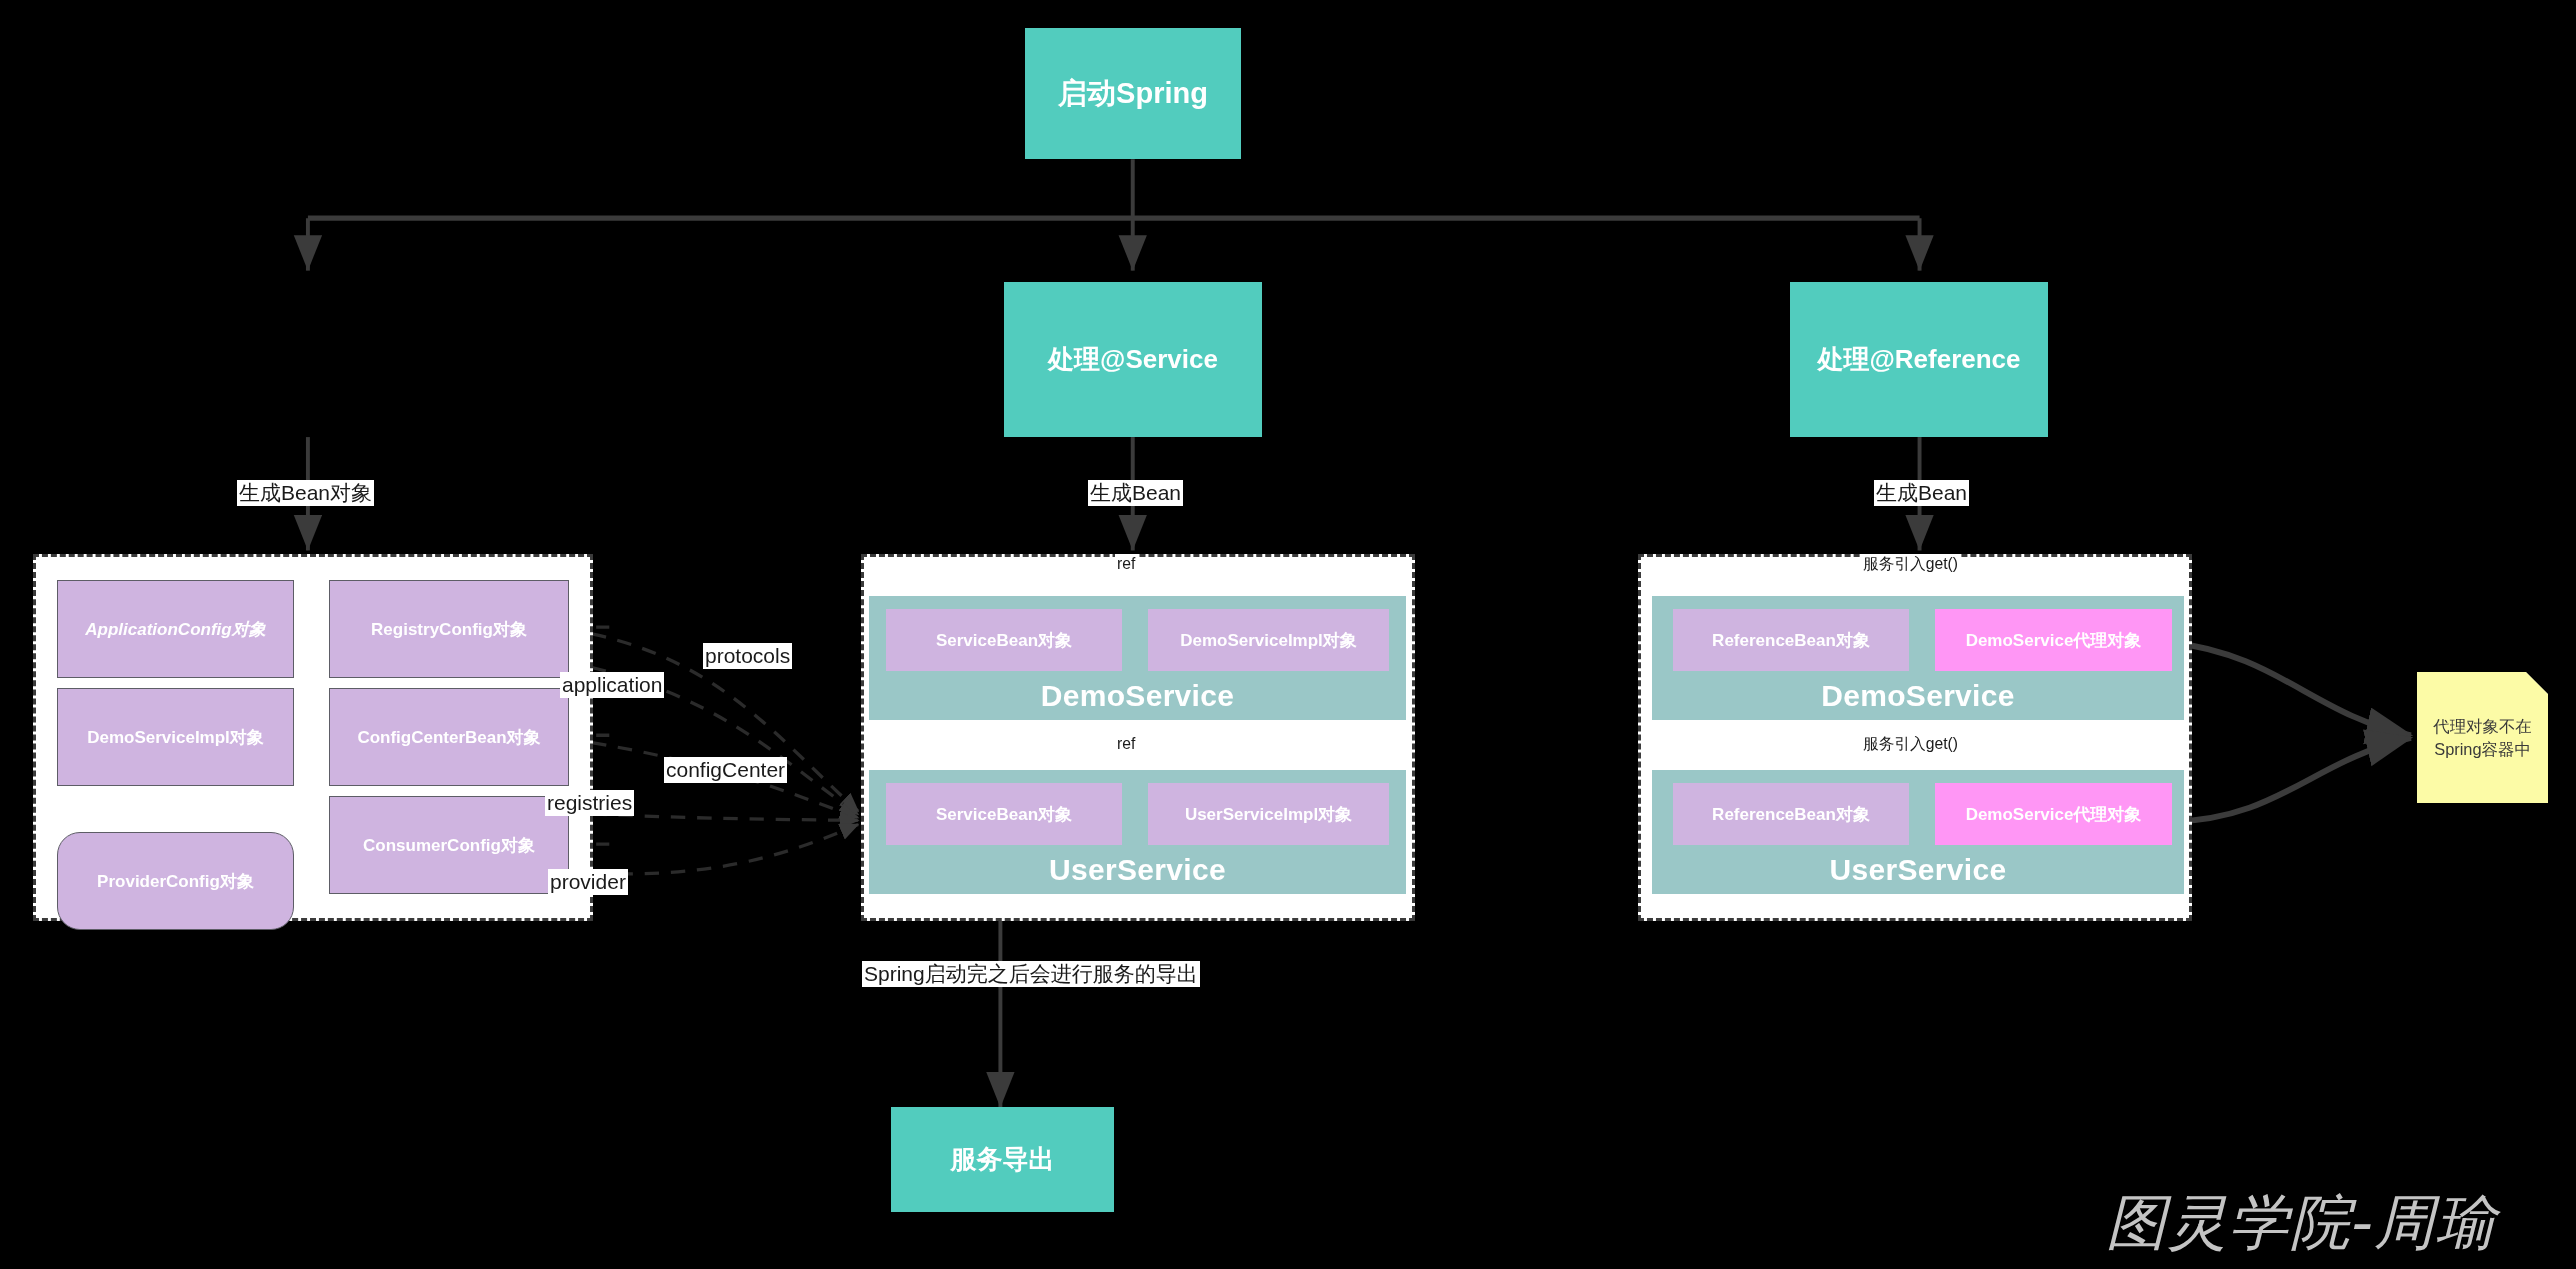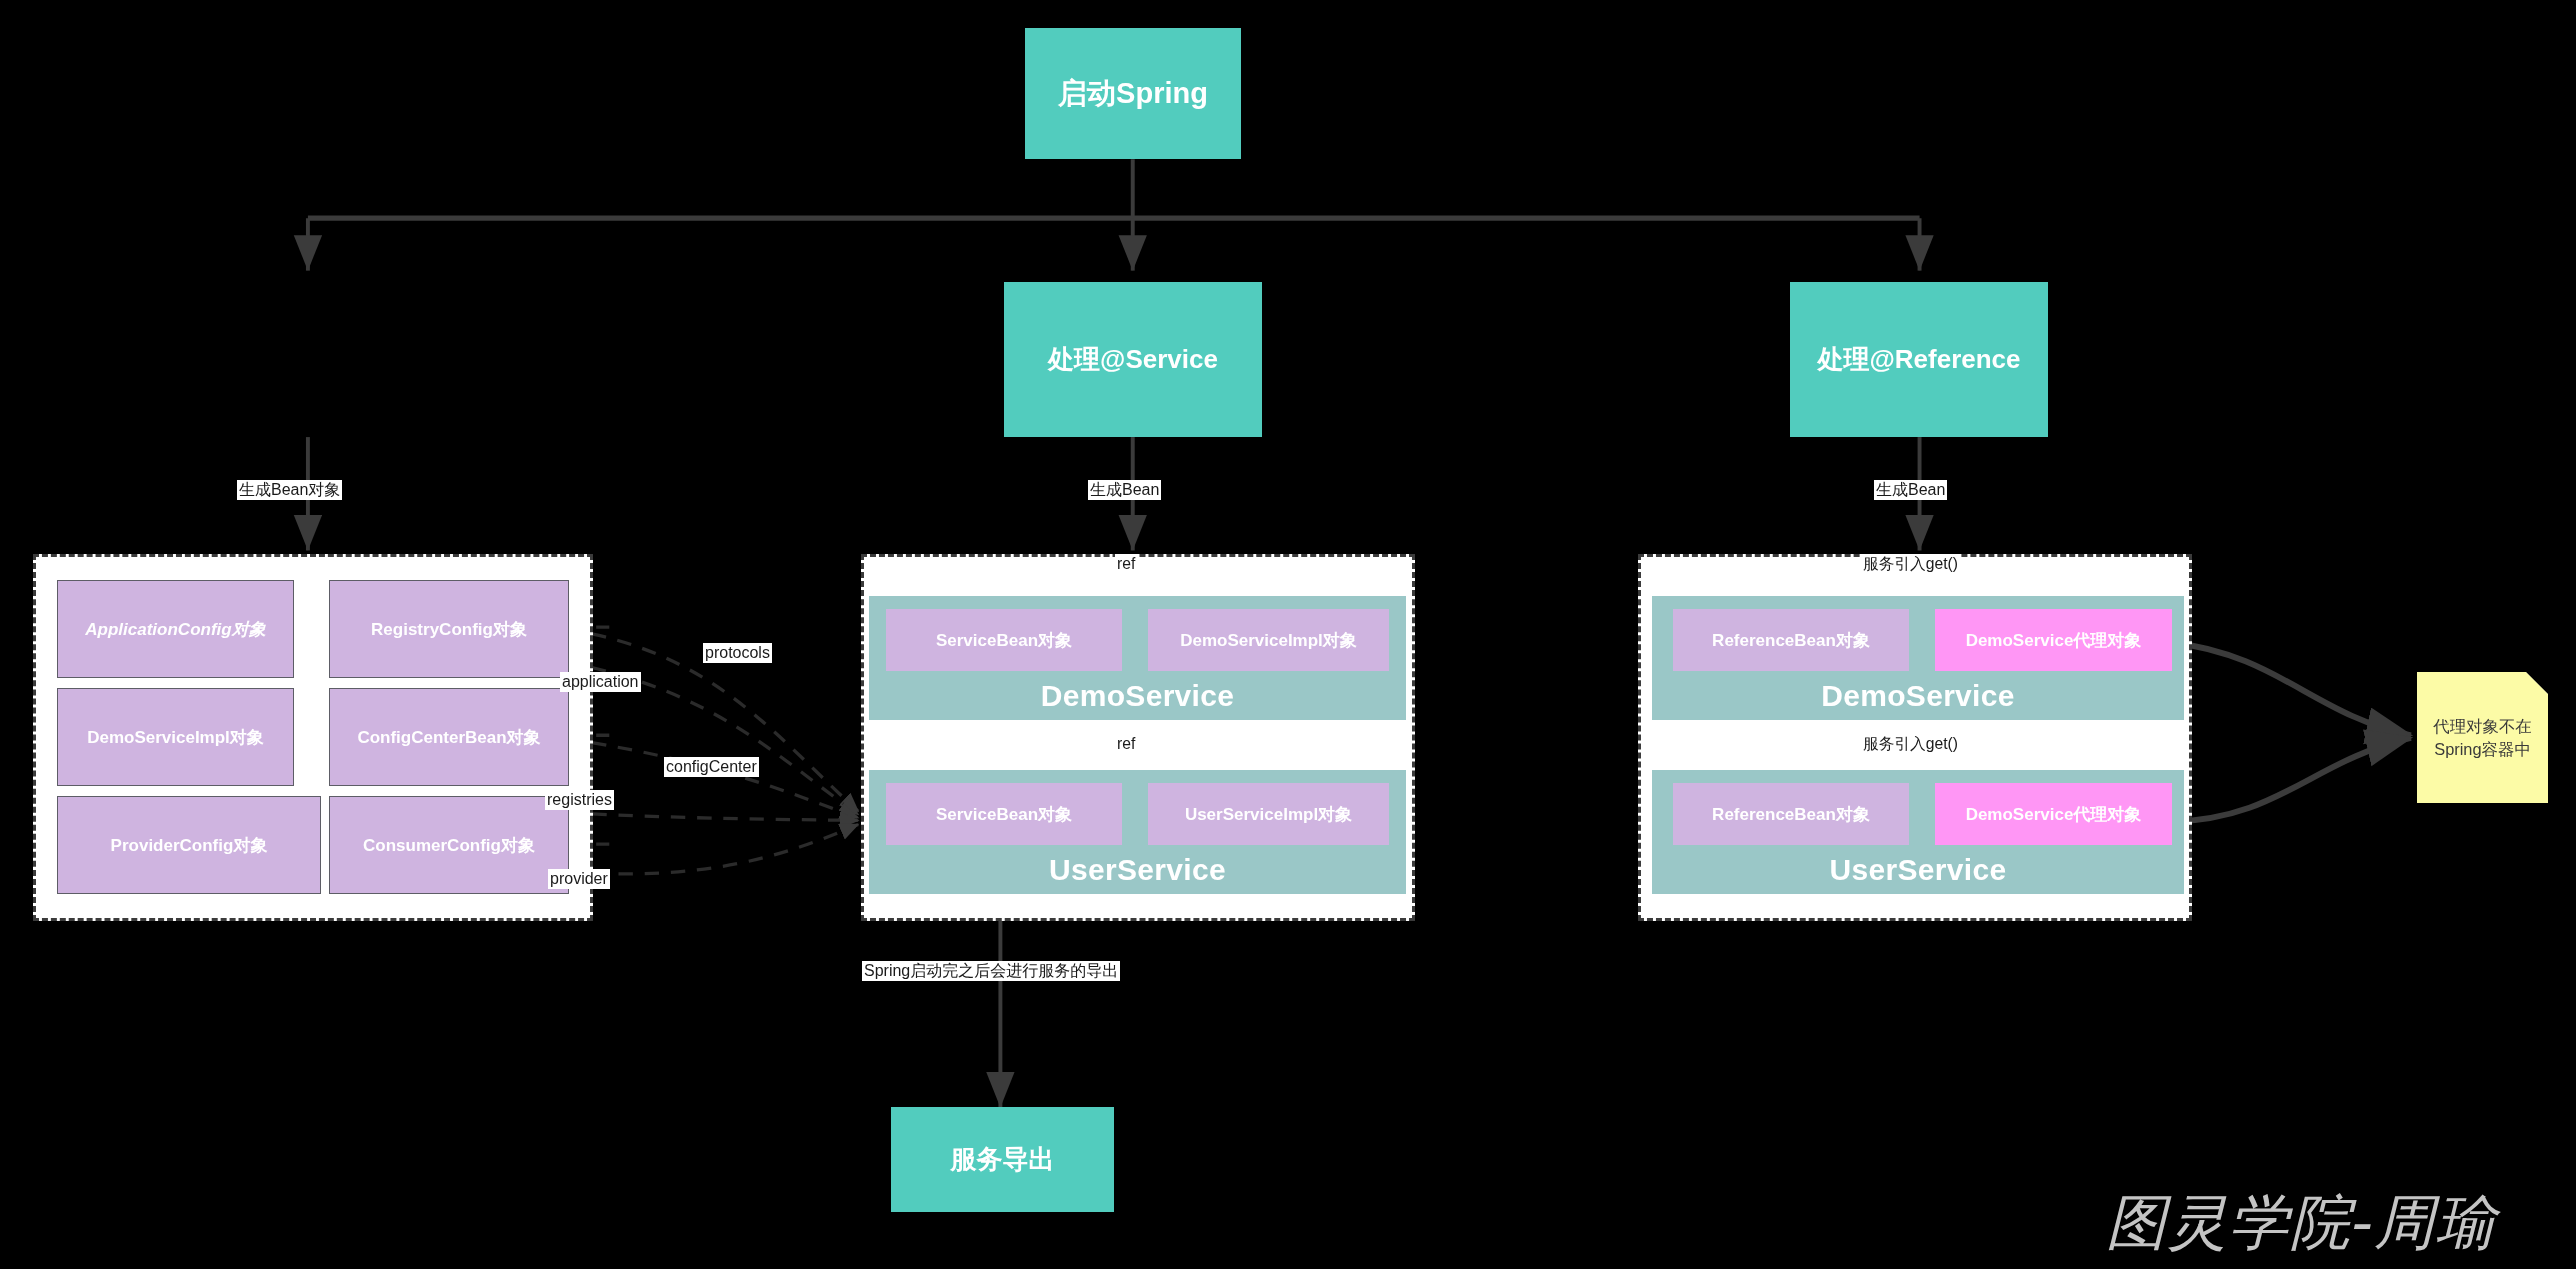--- a/index.html
+++ b/index.html
@@ -29,21 +29,21 @@
 
   
   .obj{position:absolute;box-sizing:border-box;display:flex;align-items:center;
        justify-content:center;text-align:center;color:#ffffff;font-weight:bold;
        font-size:17px;}
   .obj.purple{background:#CFB4E0;}
   .obj.purple.bordered{border:1.3px solid #5d5d66;}
   .obj.magenta{background:#FF96F5;}
 
   
-  .elabel{position:absolute;background:#ffffff;color:#1a1a1a;font-size:16px;
+  .elabel{position:absolute;background:#ffffff;color:#1a1a1a;font-size:21px;
           font-weight:normal;white-space:nowrap;padding:0.7px 2px;line-height:1.15;
           font-family:"Liberation Sans","DejaVu Sans",sans-serif;}
   .elabel.sm{font-size:15.7px;}
 
   
   .sticky{position:absolute;background:#FCFBA6;box-sizing:border-box;
           display:flex;align-items:center;justify-content:center;text-align:center;
           color:#3a3a3a;font-size:16.4px;line-height:1.35;
           clip-path:polygon(0 0, calc(100% - 22px) 0, 100% 22px, 100% 100%, 0 100%);}
   .sticky .fold{position:absolute;top:0;right:0;width:22px;height:22px;
@@ -163,21 +163,21 @@
     <span>RegistryConfig对象</span>
   </div>
 
   <div class="obj purple bordered" style="left:57px;top:688px;width:237px;height:98px;">
     <span>DemoServiceImpl对象</span>
   </div>
   <div class="obj purple bordered" style="left:329px;top:688px;width:240px;height:98px;">
     <span>ConfigCenterBean对象</span>
   </div>
 
-  <div class="obj purple bordered" style="left:57px;top:796px;width:264px;height:98px;">
+  <div class="obj purple bordered" style="left:57px;top:832px;width:237px;height:98px;border-radius:23px;">
     <span>ProviderConfig对象</span>
   </div>
   <div class="obj purple bordered" style="left:329px;top:796px;width:240px;height:98px;">
     <span>ConsumerConfig对象</span>
   </div>
 
   <div class="elabel" style="left:703px;top:643px;">protocols</div>
   <div class="elabel" style="left:560px;top:672px;">application</div>
   <div class="elabel" style="left:664px;top:757px;">configCenter</div>
   <div class="elabel" style="left:545px;top:790px;">registries</div>

